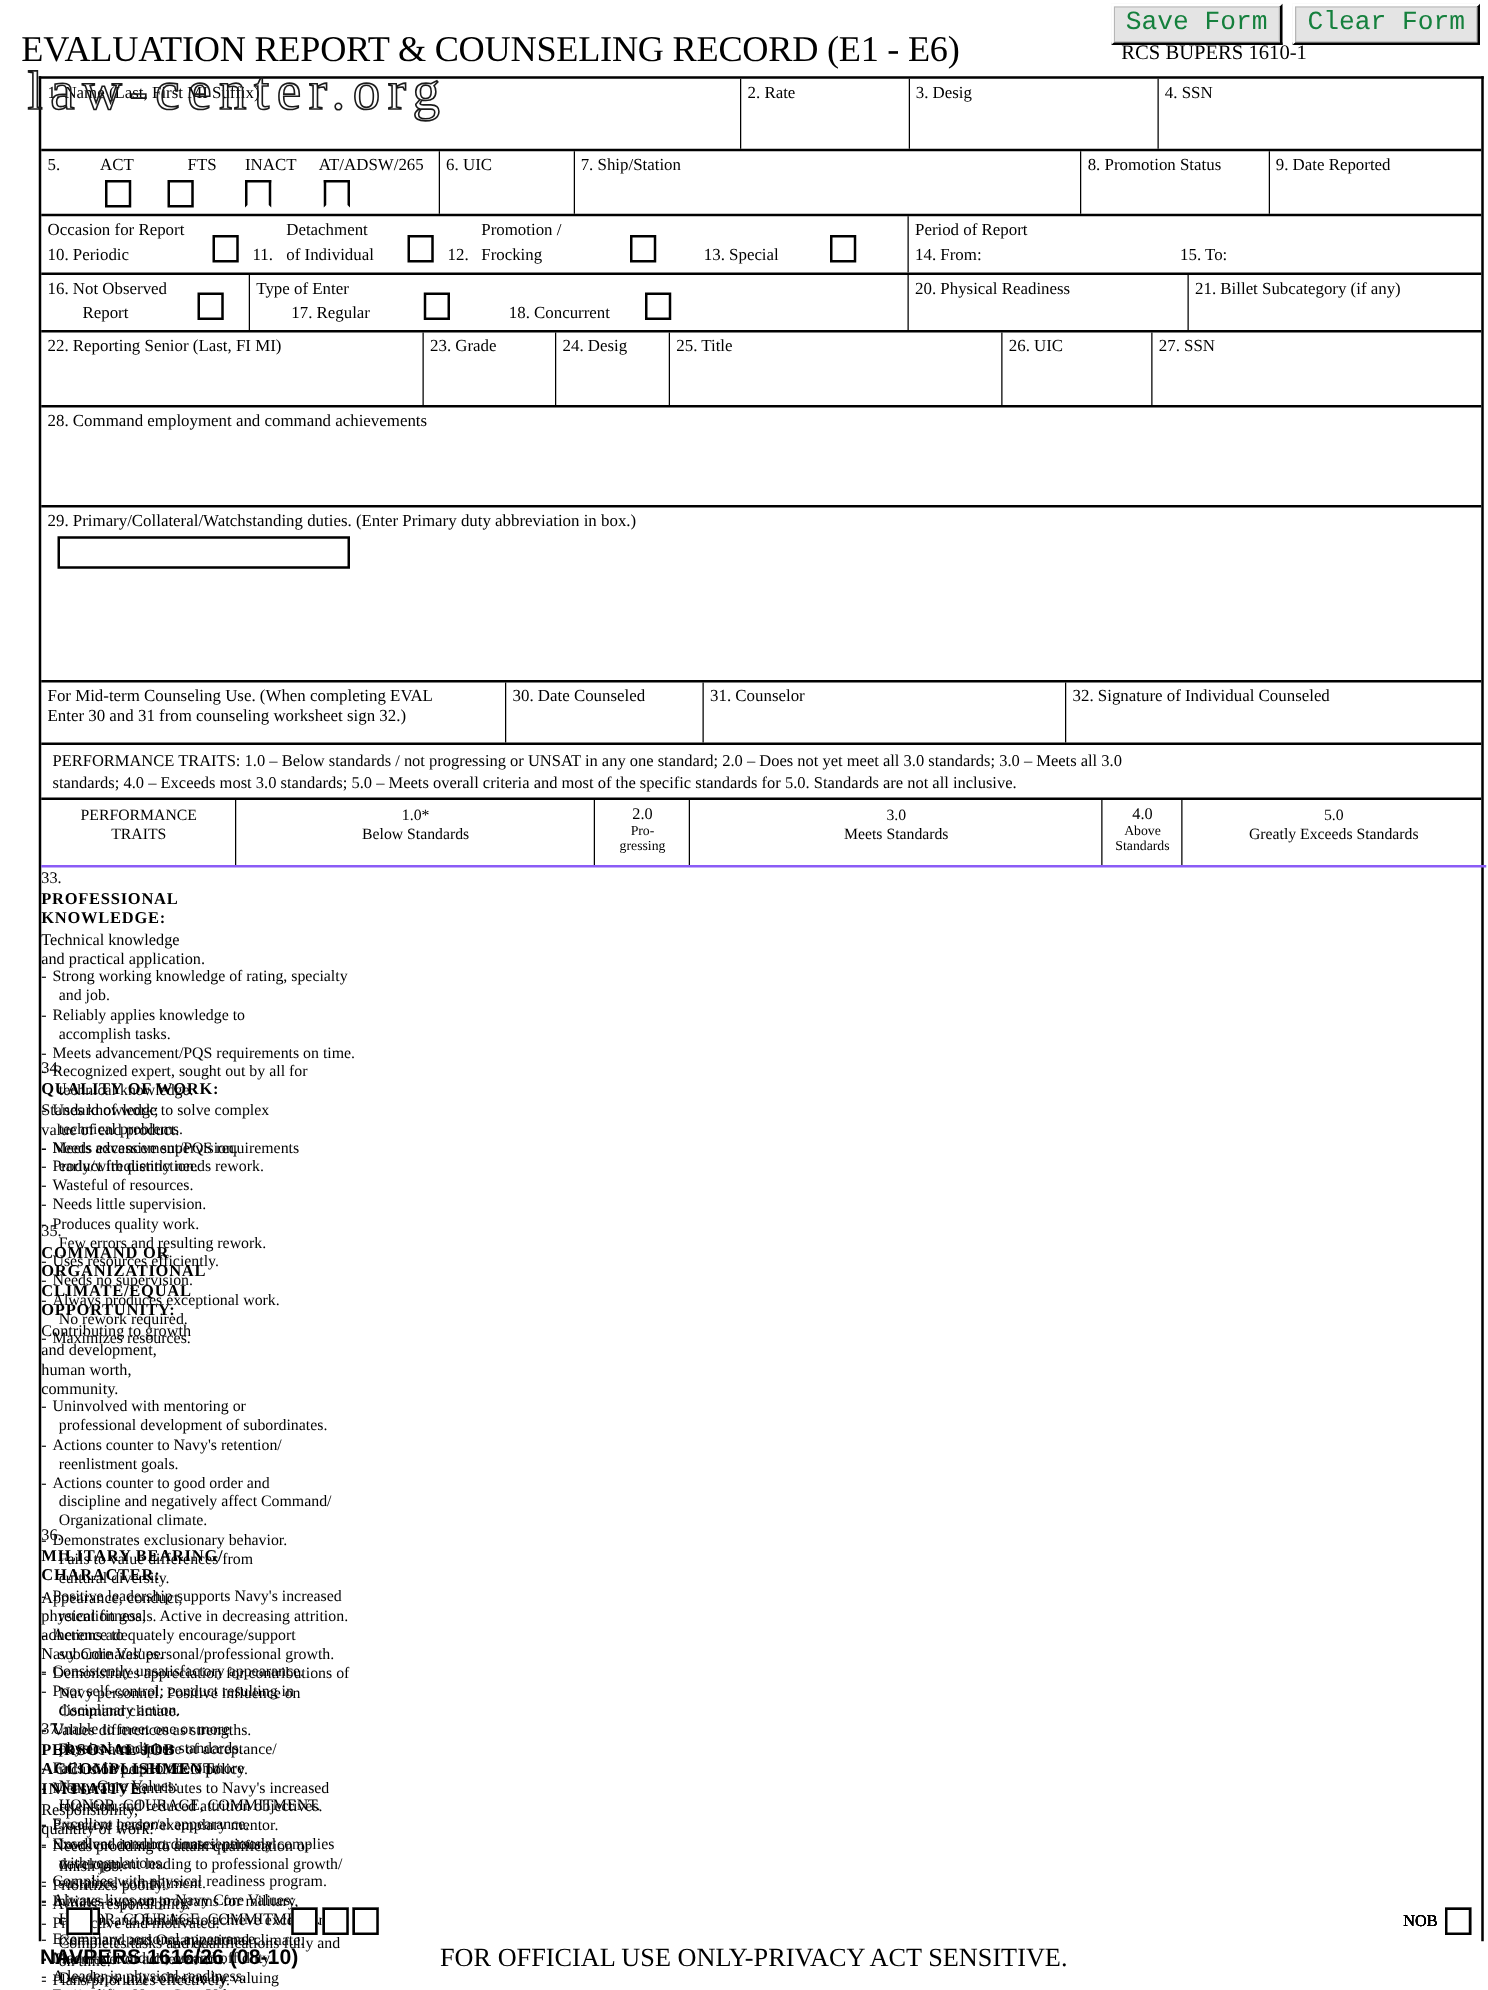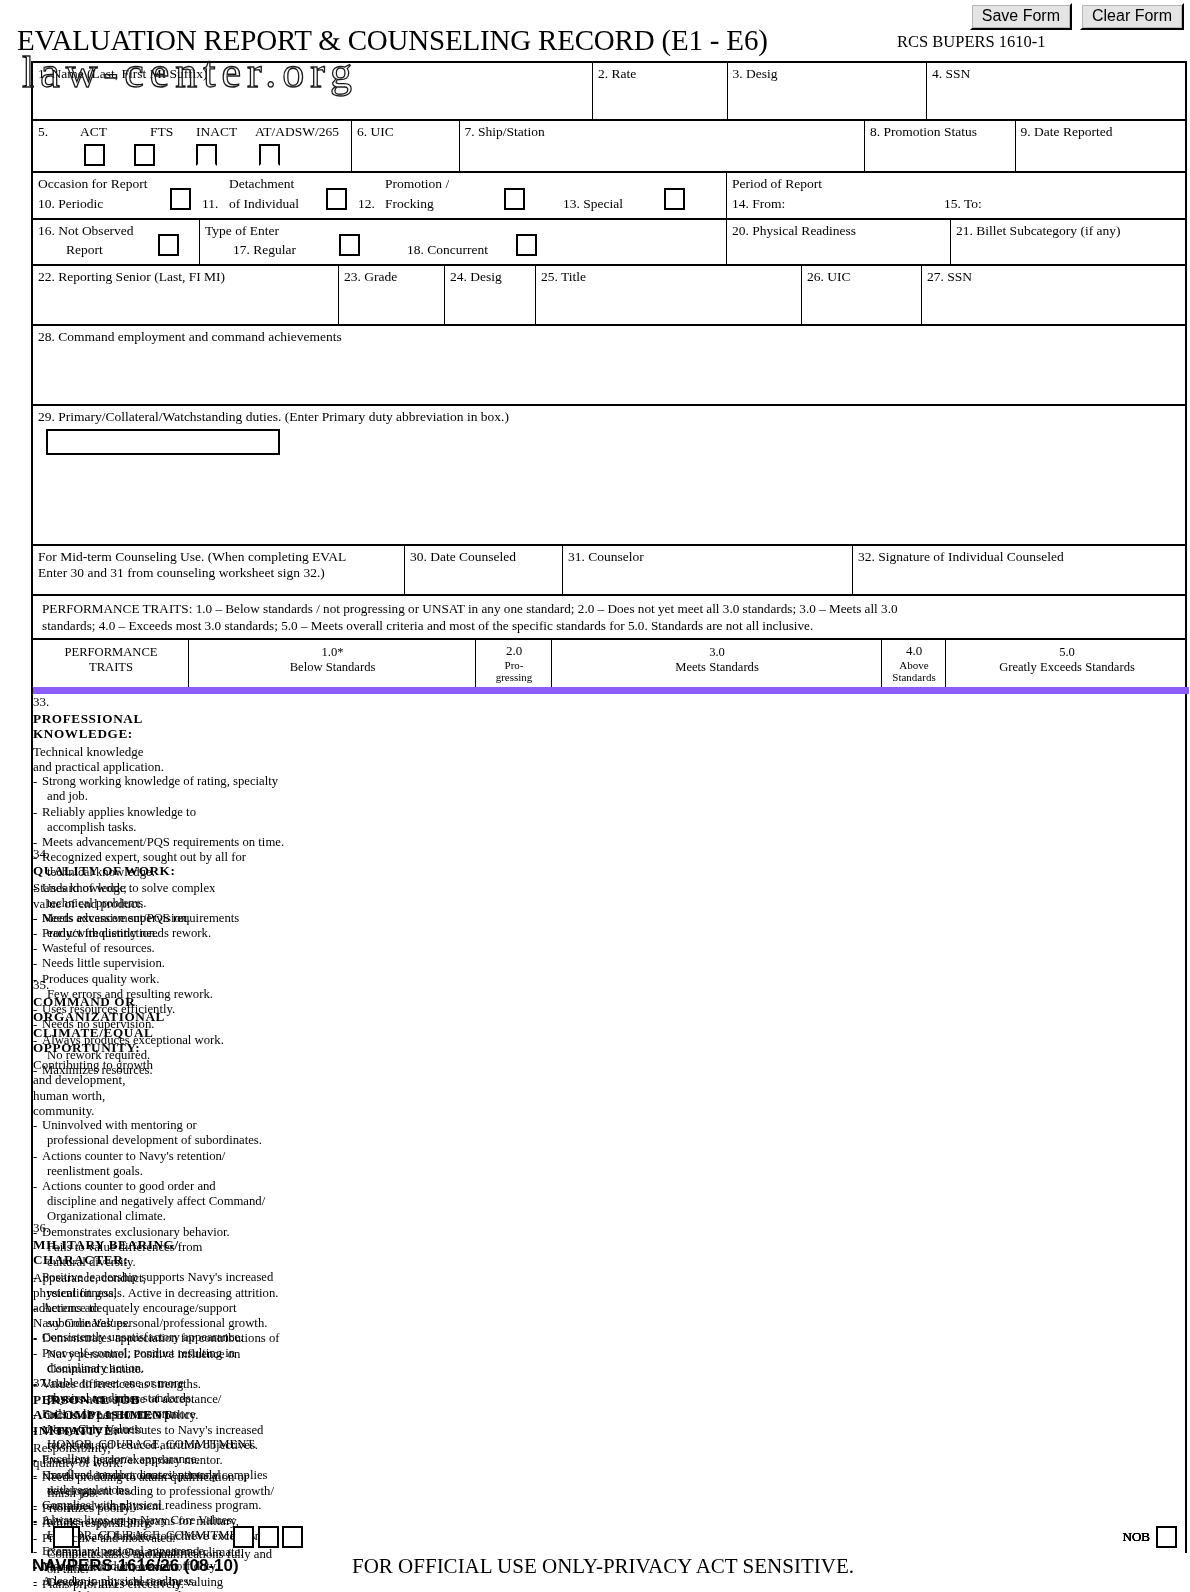--- a/index.html
+++ b/index.html
@@ -10,29 +10,29 @@
     color: #000;
   }
   body { position: relative; width: 1190px; height: 1592px; overflow: hidden; }
 
   
   .topbar {
     position: absolute; top: 3px; right: 6px;
     display: flex; gap: 8px; z-index: 40;
   }
   .form-btn {
-    font-family: Liberation Sans, sans-serif;
-    font-size: 16px;
+    font-family: Liberation Mono, monospace;
+    font-size: 21px;
     padding: 1px 10px 2px 10px;
     background: #e4e4e4;
     border: 2px solid #000;
     border-top-color: #fff;
     border-left-color: #fff;
     box-shadow: inset 0 0 0 1px #b6b6b6;
-    color: #000000;
+    color: #15803d;
     line-height: 1.25;
     cursor: pointer;
     white-space: nowrap;
   }
 
   
   .title-row {
     position: absolute; top: 24px; left: 0; width: 1190px; height: 36px;
   }
   .main-title {
@@ -304,21 +304,21 @@
     </div>
   </div>
 
   <div class="row" style="height:44px">
     <div class="legend" style="width:1152px">
       <div>PERFORMANCE TRAITS:   1.0 – Below standards / not progressing or UNSAT in any one standard;    2.0 – Does  not yet meet all 3.0 standards;    3.0 – Meets all 3.0</div>
       <div>standards;    4.0 – Exceeds most 3.0 standards;    5.0 – Meets overall criteria and most of the specific standards for 5.0.   Standards are not all inclusive.</div>
     </div>
   </div>
 
-  <div class="prow ptable" style="display:flex;border-bottom:7px solid #8b5cf6;height:54px">
+  <div class="prow ptable" style="display:flex;border-bottom:2px solid #8b5cf6;height:54px">
     <div class="pcell c-trait hdr-cell">
       <span class="num">PERFORMANCE</span>
       <span class="sub">TRAITS</span>
     </div>
     <div class="pcell c-10 hdr-cell">
       <span class="num">1.0*</span>
       <span class="sub">Below  Standards</span>
     </div>
     <div class="pcell c-20 hdr-cell small" style="padding-top:4px">
       <span class="num" style="font-size:13px">2.0</span>

